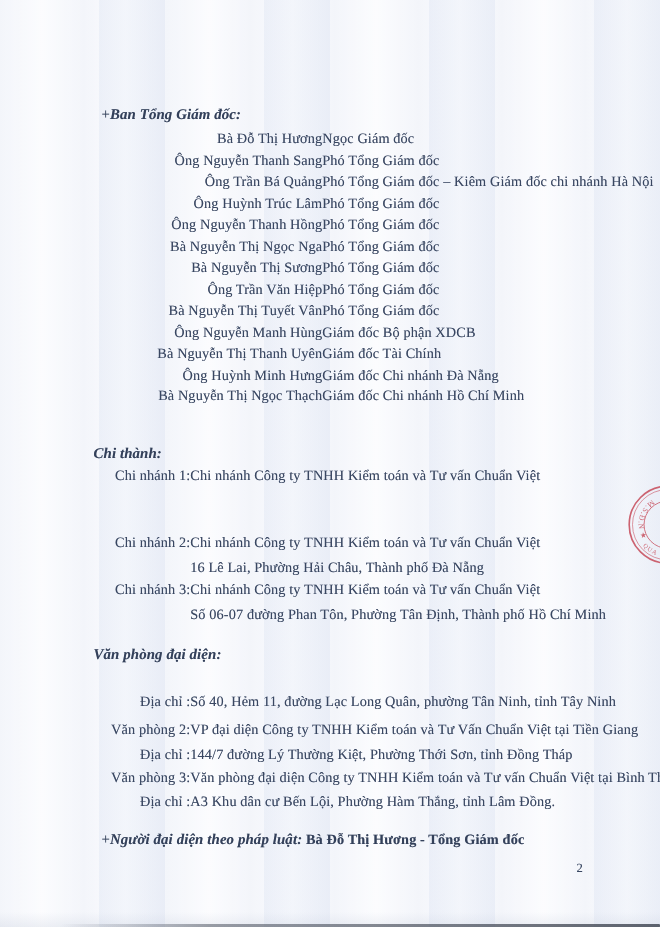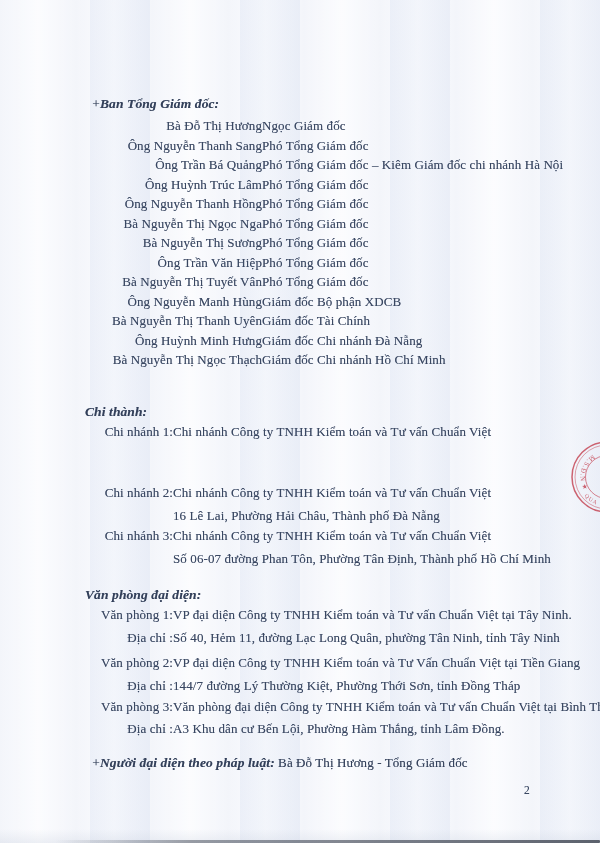--- a/index.html
+++ b/index.html
@@ -24,23 +24,23 @@
     content:"";position:absolute;inset:0;pointer-events:none;
     background:repeating-linear-gradient(90deg,rgba(255,255,255,.35) 0 90px,rgba(210,220,238,.18) 90px 150px);
   }
   .line{
     position:absolute;white-space:nowrap;
     font-size:13px;color:var(--ink);letter-spacing:.1px;
     text-shadow:0 0 .5px rgba(57,71,98,.45);
   }
   .hd{font-weight:bold;font-style:italic;font-size:13.5px;color:var(--ink-bold);}
   .marker{display:inline-block;width:15px;font-style:normal;font-weight:normal;}
-  .name{display:inline-block;width:155px;}
+  .name{display:inline-block;width:155px;margin-left:31px;}
   .lbl{display:inline-block;width:78px;}
-  .legal-val{font-weight:normal;font-style:normal;font-size:13px;}
+  .legal-val{font-weight:bold;font-style:normal;font-size:13px;}
   .pagenum{font-size:11.5px;}
   .stamp-svg{position:absolute;left:556px;top:434px;width:44px;height:88px;opacity:.85;}
   .bottom-edge{
     position:absolute;left:55px;right:0;bottom:0;height:3px;border-radius:1px;
     background:linear-gradient(90deg,rgba(100,106,118,0),rgba(80,86,98,.55) 25%,rgba(58,64,76,.8));
   }
   .bottom-shade{
     position:absolute;left:0;right:0;bottom:0;height:14px;pointer-events:none;
     background:linear-gradient(180deg,rgba(190,198,214,0),rgba(190,198,214,.25));
   }
@@ -72,21 +72,20 @@
   <div class="line" style="left:95px;top:424px"><span class="lbl">Chi nhánh 1:</span><span>Chi nhánh Công ty TNHH Kiểm toán và Tư vấn Chuẩn Việt</span></div>
 
   <div class="line" style="left:95px;top:485px"><span class="lbl">Chi nhánh 2:</span><span>Chi nhánh Công ty TNHH Kiểm toán và Tư vấn Chuẩn Việt</span></div>
   <div class="line" style="left:173px;top:508px">16 Lê Lai, Phường Hải Châu, Thành phố Đà Nẵng</div>
 
   <div class="line" style="left:95px;top:528px"><span class="lbl">Chi nhánh 3:</span><span>Chi nhánh Công ty TNHH Kiểm toán và Tư vấn Chuẩn Việt</span></div>
   <div class="line" style="left:173px;top:551px">Số 06-07 đường Phan Tôn, Phường Tân Định, Thành phố Hồ Chí Minh</div>
 
   <div class="line hd" style="left:85px;top:587px">Văn phòng đại diện:</div>
 
-  <div class="line" style="left:95px;top:607px"><span class="lbl">Văn phòng 1:</span><span>VP đại diện Công ty TNHH Kiểm toán và Tư vấn Chuẩn Việt tại Tây Ninh.</span></div>
   <div class="line" style="left:95px;top:630px"><span class="lbl">Địa chỉ :</span><span>Số 40, Hẻm 11, đường Lạc Long Quân, phường Tân Ninh, tỉnh Tây Ninh</span></div>
 
   <div class="line" style="left:95px;top:655px"><span class="lbl">Văn phòng 2:</span><span>VP đại diện Công ty TNHH Kiểm toán và Tư Vấn Chuẩn Việt tại Tiền Giang</span></div>
   <div class="line" style="left:95px;top:678px"><span class="lbl">Địa chỉ :</span><span>144/7 đường Lý Thường Kiệt, Phường Thới Sơn, tỉnh Đồng Tháp</span></div>
 
   <div class="line" style="left:95px;top:699px"><span class="lbl">Văn phòng 3:</span><span>Văn phòng đại diện Công ty TNHH Kiểm toán và Tư vấn Chuẩn Việt tại Bình Thuận.</span></div>
   <div class="line" style="left:95px;top:721px"><span class="lbl">Địa chỉ :</span><span>A3 Khu dân cư Bến Lội, Phường Hàm Thắng, tỉnh Lâm Đồng.</span></div>
 
   <div class="line hd" style="left:85px;top:755px"><span class="marker">+</span><span>Người đại diện theo pháp luật</span><span>:</span><span class="legal-val">&nbsp;<span>Bà Đỗ Thị Hương - Tổng Giám đốc</span></span></div>
 

